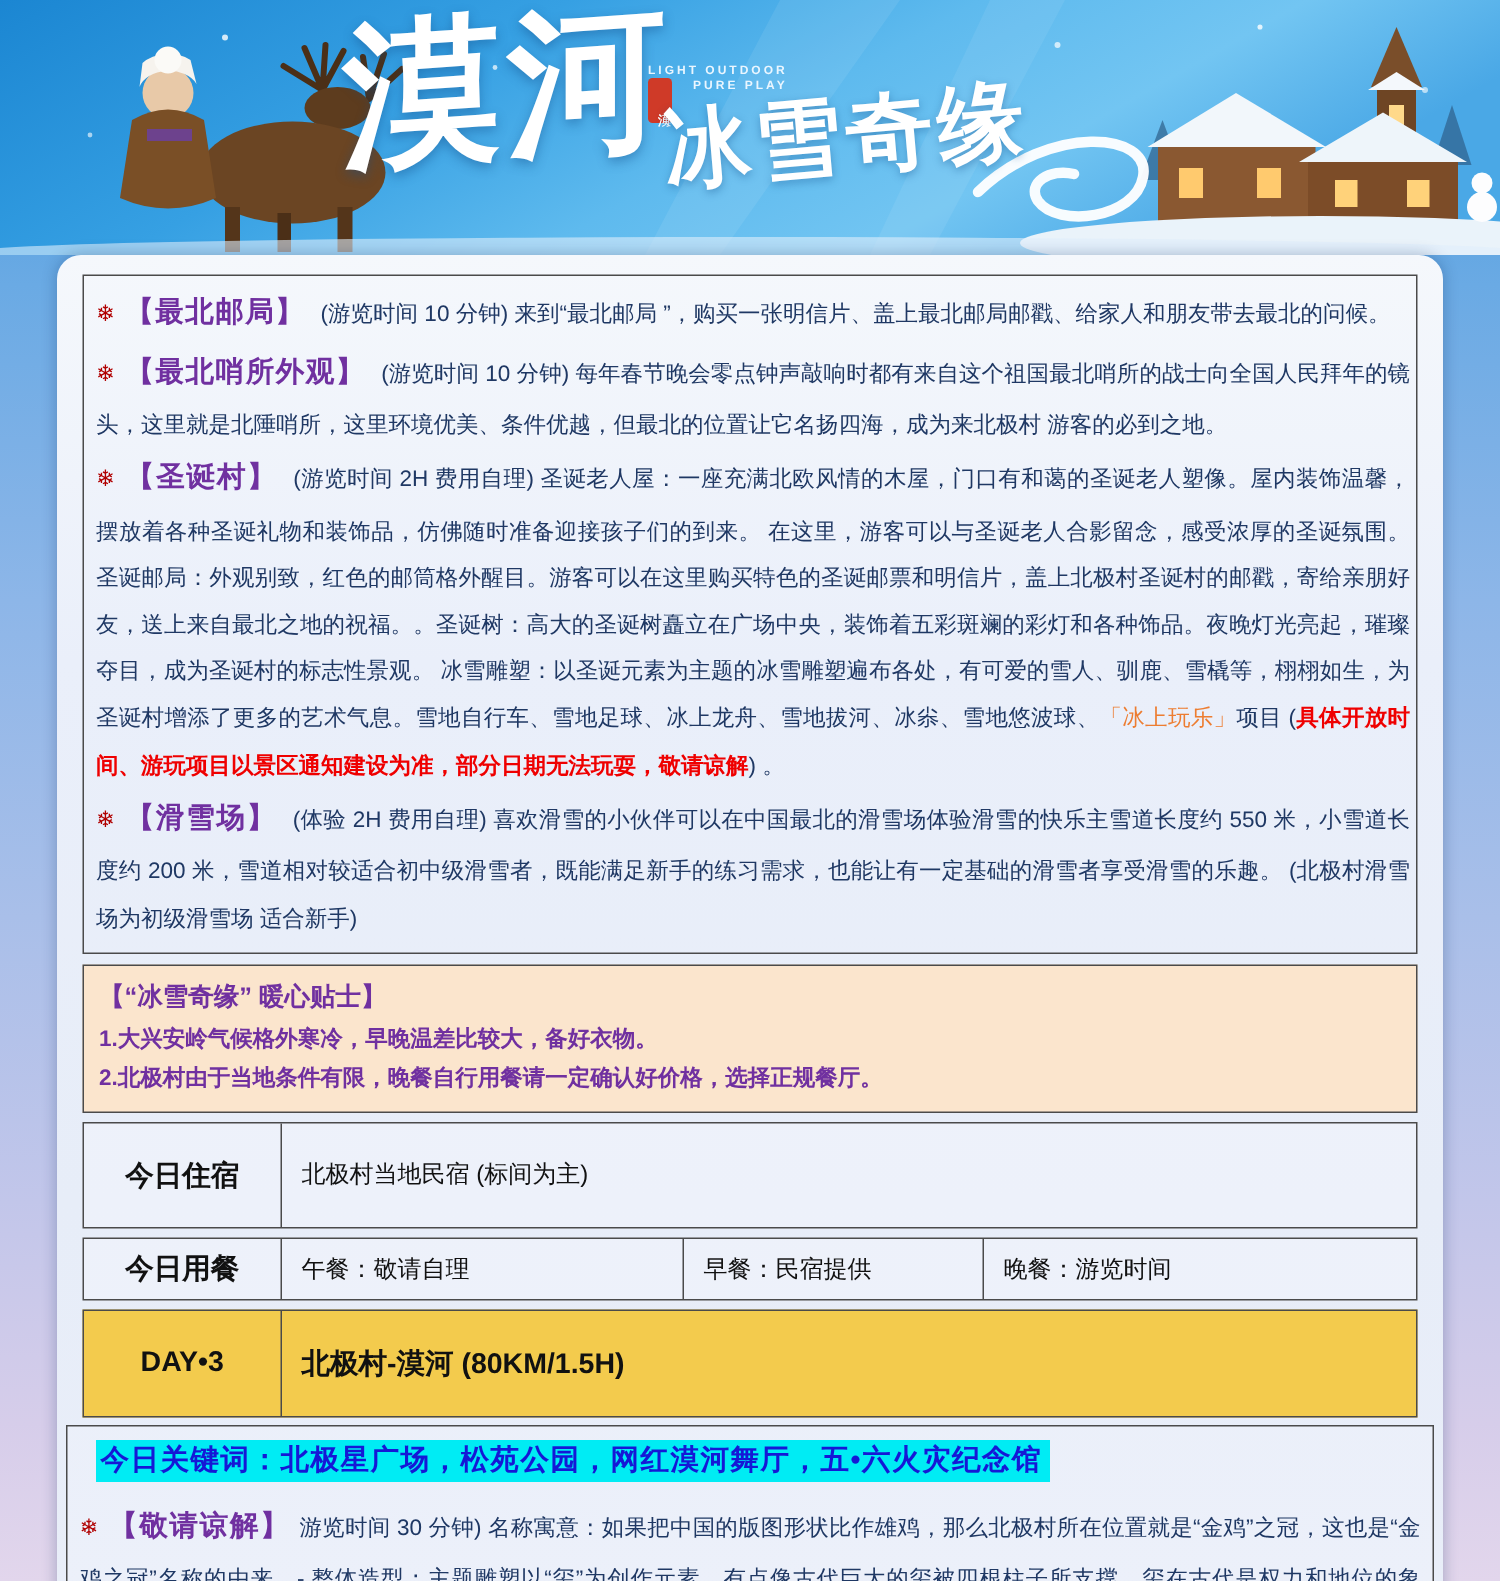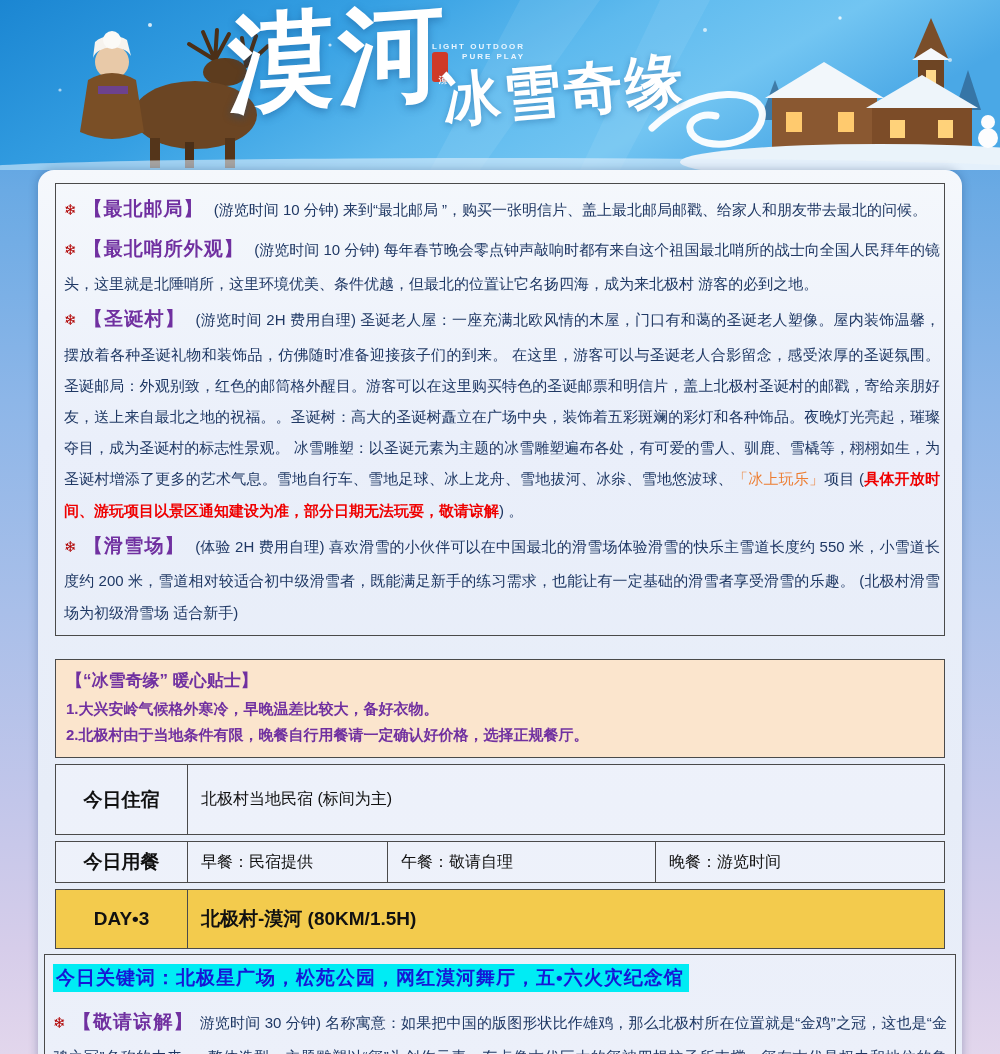--- a/index.html
+++ b/index.html
@@ -34,39 +34,39 @@
   .sec { margin:13px 17px 0 17px; }
   .tailsec { margin:5px 6px 0 6px; }
 
   .attractions { padding:5px 4px 7px 8px; }
   .para { font-size:15px; line-height:2.08; color:#1f3864; text-align:justify; }
   .marker { color:#b00000; font-size:15px; margin-right:7px; }
   .ptitle { color:#7030a0; font-weight:bold; font-size:19px; letter-spacing:1px; margin-right:6px; }
   .orange { color:#ed7d31; }
   .rednote { color:#ef0000; font-weight:bold; }
 
-  .notice { margin-top:23px; background:#fbe5cd; padding:7px 10px 9px 10px; }
+  .notice { margin-top:7px; background:#fbe5cd; padding:7px 10px 9px 10px; }
   .notice-title { color:#7030a0; font-weight:bold; font-size:17px; line-height:1.7; }
   .notice-item { color:#7030a0; font-weight:bold; font-size:15px; line-height:1.75; }
 
   .trow { display:flex; align-items:stretch; margin:6px 17px 0 17px; border:1px solid #4a4a4a; background:rgba(255,255,255,.25); }
   .tlabel { width:132px; flex:0 0 132px; border-right:1px solid #4a4a4a; display:flex;
     align-items:center; justify-content:center; font-size:19px; font-weight:bold; color:#111; }
   .tvalue { flex:1; display:flex; align-items:center; padding-left:13px; font-size:16px; color:#111; }
   .row-lodging { height:71px; }
   .row-meals { height:42px; }
   .tcell { display:flex; align-items:center; padding-left:13px; font-size:16px; color:#111; border-right:1px solid #4a4a4a; }
   .tcell.c1 { width:200px; flex:0 0 200px; }
   .tcell.c2 { width:268px; flex:0 0 268px; }
   .tcell.c3 { flex:1; border-right:none; }
-  .row-day { height:60px; background:#f3cb4d; }
+  .row-day { height:72px; background:#f3cb4d; }
   .row-day .tvalue { font-size:19px; font-weight:bold; color:#111; }
 
   .tail { padding:6px 8px 20px 8px; background:rgba(255,255,255,.15); }
-  .keywords { margin:2px 0 8px 0; line-height:1.6; }
+  .keywords { margin:2px 0 8px 11px; line-height:1.6; }
   .kw-hl { display:inline; background:#00ecf4; color:#1518d6; font-weight:bold;
     font-size:19px; padding:3px 5px 4px 3px; letter-spacing:1px; }
 </style>
 </head>
 <body>
 
 <div class="page">
 
   <div class="banner">
     <svg width="1000" height="170" viewBox="0 0 1000 170">
@@ -161,22 +161,22 @@
       <div class="notice-item">2.北极村由于当地条件有限，晚餐自行用餐请一定确认好价格，选择正规餐厅。</div>
     </div>
 
     <div class="trow row-lodging">
       <div class="tlabel">今日住宿</div>
       <div class="tvalue">北极村当地民宿 (标间为主)</div>
     </div>
 
     <div class="trow row-meals">
       <div class="tlabel">今日用餐</div>
+      <div class="tcell c2">午餐：敬请自理</div>
       <div class="tcell c1">早餐：民宿提供</div>
-      <div class="tcell c2">午餐：敬请自理</div>
       <div class="tcell c3">晚餐：游览时间</div>
     </div>
 
     <div class="trow row-day">
       <div class="tlabel">DAY•3</div>
       <div class="tvalue day">北极村-漠河 (80KM/1.5H)</div>
     </div>
 
     <div class="box tailsec tail">
       <div class="keywords">

